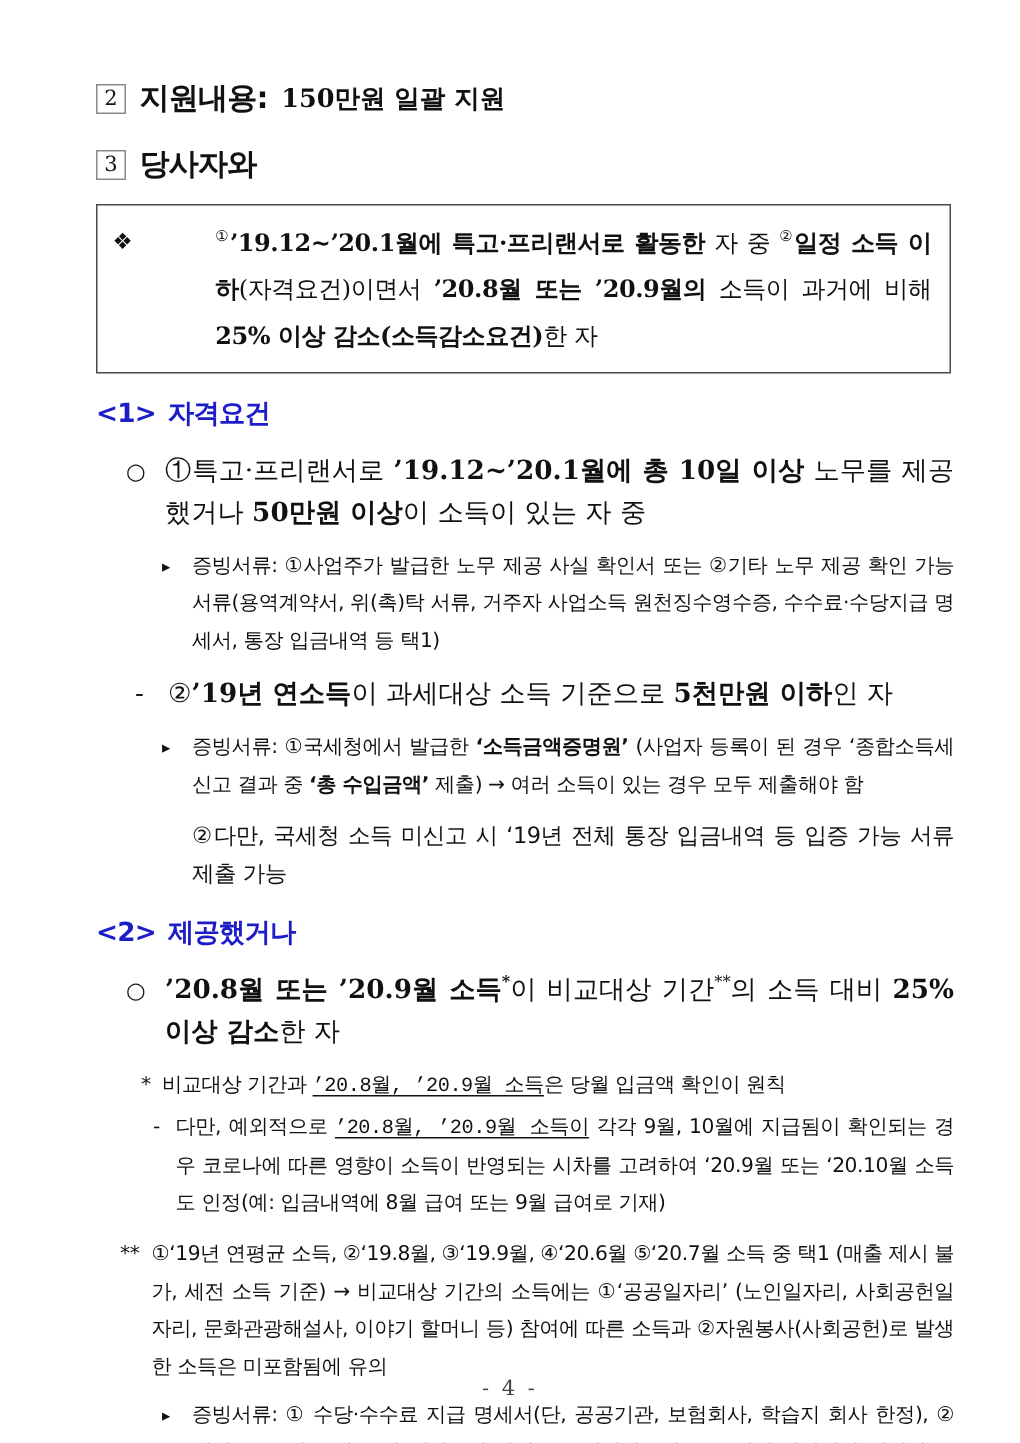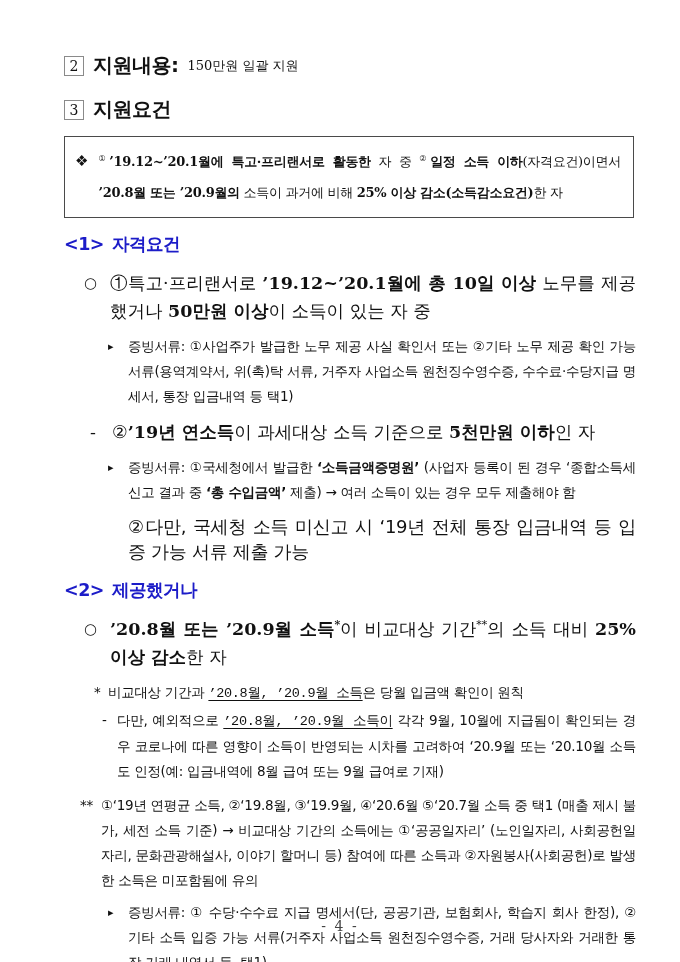--- a/index.html
+++ b/index.html
@@ -22,34 +22,34 @@
     display:inline-flex; align-items:center; justify-content:center;
     width:20px; height:20px;
     border:1px solid var(--number-box-border);
     font-family:"DejaVu Serif","Liberation Serif",serif;
     font-size:14px; color:var(--text); flex:0 0 auto;
   }
   .row-title {
     font-family:"DejaVu Sans","Liberation Sans",sans-serif;
     font-weight:bold; font-size:20px; letter-spacing:-0.5px;
   }
-  .row-value { font-size:13px; }
+  .row-value { font-size:17px;font-weight:bold; }
 
   
   .summary-box {
     border:1px solid var(--box-border);
     margin:0 2px 14px 0;
     padding:9px 12px 9px 10px;
     display:flex; gap:10px;
     background:#fff;
   }
   .diamond { font-size:15px; line-height:31px; flex:0 0 auto; }
   .summary-text {
-    flex:1; font-size:13px; line-height:31px;
-    text-align:justify; letter-spacing:-0.3px;
+    flex:1; font-size:16px; line-height:31px;
+    text-align:justify; letter-spacing:-0.3px;margin-left:45px;
   }
 
   
   .sec-heading {
     font-family:"DejaVu Sans","Liberation Sans",sans-serif;
     font-weight:bold; font-size:17.5px;
     color:var(--heading-blue);
     letter-spacing:-0.5px;
     margin:14px 0 13px 0;
   }
@@ -66,21 +66,21 @@
   .dash-item .marker { width:22px; flex:0 0 auto; }
 
   .note {
     margin:0 0 9px 44px;
     font-family:"DejaVu Sans","Liberation Sans",sans-serif;
     font-size:13.5px; line-height:25px; letter-spacing:-0.3px;
   }
   .note .marker { width:20px; flex:0 0 auto; font-size:11px; line-height:25px; }
   .note-cont { margin:0 0 12px 64px;
     font-family:"DejaVu Sans","Liberation Sans",sans-serif;
-    font-size:18px; line-height:25px; text-align:justify; letter-spacing:-0.3px; }
+    font-size:15px; line-height:25px; text-align:justify; letter-spacing:-0.3px; }
 
   .fn-star { margin:2px 0 2px 30px;
     font-family:"DejaVu Sans","Liberation Sans",sans-serif;
     font-size:13.5px; line-height:25px; letter-spacing:-0.3px; }
   .fn-star .marker { width:14px; flex:0 0 auto; }
   .fn-sub { margin:2px 0 9px 38px;
     font-family:"DejaVu Sans","Liberation Sans",sans-serif;
     font-size:13.5px; line-height:25px; letter-spacing:-0.3px; }
   .fn-sub .marker { width:15px; flex:0 0 auto; }
   .fn-dstar { margin:4px 0 7px 16px;
@@ -105,21 +105,21 @@
   <div class="content">
 
     <div class="num-row r2">
       <span class="num-box">2</span>
       <span class="row-title">지원내용:</span>
       <span class="row-value">150만원 일괄 지원</span>
     </div>
 
     <div class="num-row r3">
       <span class="num-box">3</span>
-      <span class="row-title">지원요건</span>
+      <span class="row-title">당사자와</span>
     </div>
 
     <div class="summary-box">
       <span class="diamond">❖</span>
       <div class="summary-text"><span class="sup">①</span><span class="b">’19.12~’20.1월에 특고·프리랜서로 활동한</span><span> 자 중 </span><span class="sup">②</span><span class="b">일정 소득 이하</span><span>(자격요건)이면서 </span><span class="b">’20.8월 또는 ’20.9월의</span><span> 소득이 과거에 비해 </span><span class="b">25% 이상 감소(소득감소요건)</span><span>한 자</span></div>
     </div>
 
     <div class="sec-heading">
       <span class="mk">&lt;1&gt;</span><span>자격요건</span>
     </div>

